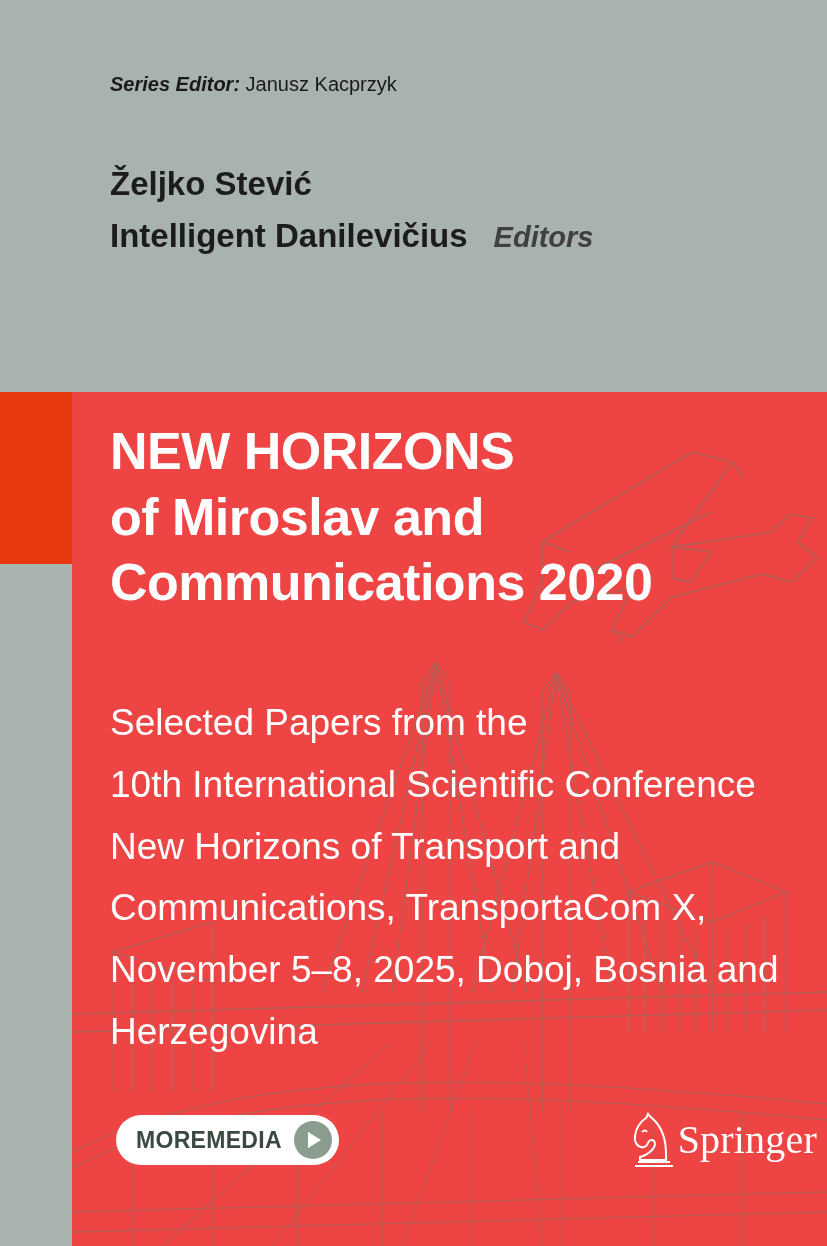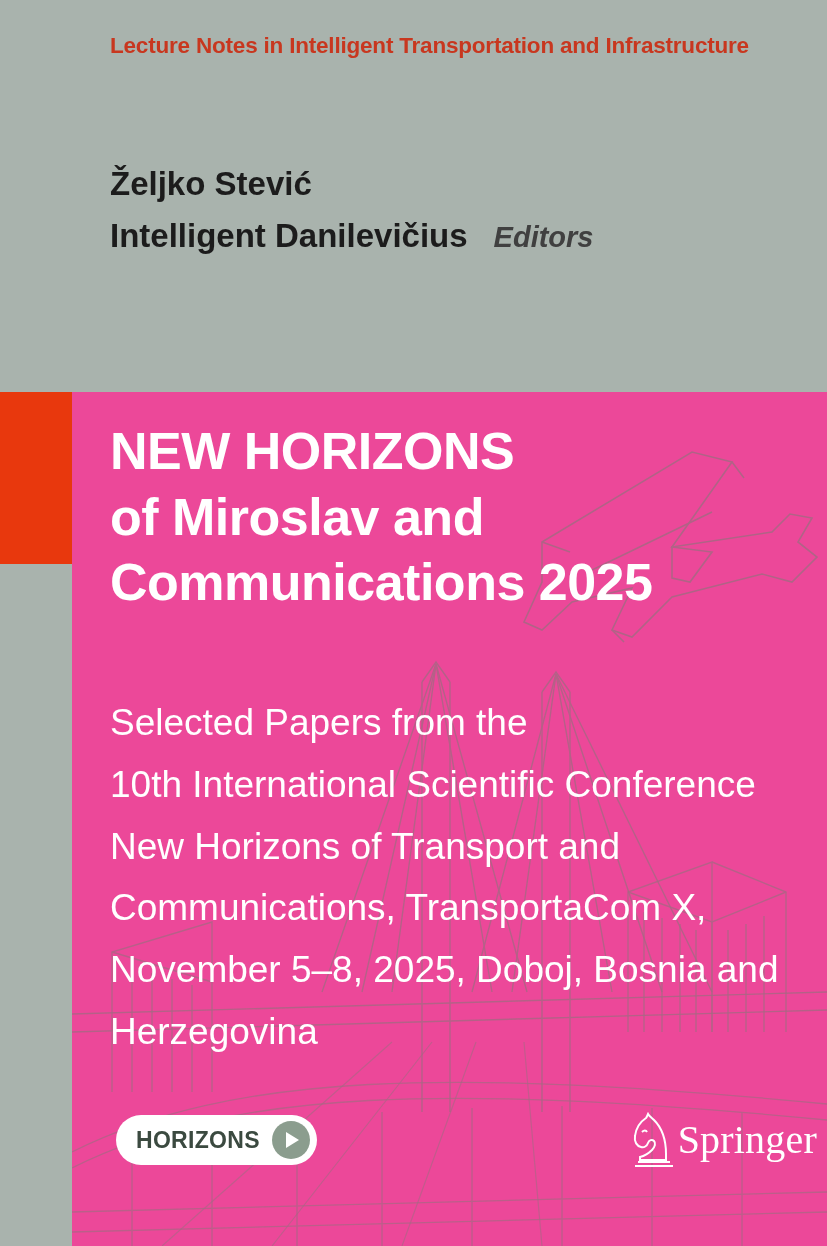--- a/index.html
+++ b/index.html
@@ -92,21 +92,21 @@
     background: #a9b3ad;
   }
 
   
   .green-panel {
     position: absolute;
     left: 72px;
     top: 392px;
     width: 755px;
     height: 854px;
-    background: #ec4899;
+    background: #ef4444;
     overflow: hidden;
   }
   .art {
     position: absolute;
     left: 0; top: 0;
     width: 755px;
     height: 854px;
     opacity: 0.55;
   }
 
@@ -187,21 +187,24 @@
     width: 52px;
     height: 58px;
   }
 </style>
 </head>
 <body>
 
 <div class="cover">
 
   <div class="top-band">
-    <div class="series-title">Lecture Notes in Intelligent Transportation and Infrastructure</div>
+    <div class="series-editor">
+      <span class="ital">Series Editor:</span>
+      <span>Janusz Kacprzyk</span>
+    </div>
 
     <div class="editors">
       <div class="editor-line">Željko Stević</div>
       <div class="editor-line">
         <span>Intelligent Danilevičius</span><span class="editors-label">Editors</span>
       </div>
     </div>
   </div>
 
   <div class="red-square"></div>
@@ -269,32 +272,32 @@
         <path d="M90 854 L320 650"></path>
         <path d="M200 854 L360 650"></path>
         <path d="M330 854 L404 650"></path>
         <path d="M470 854 L452 650"></path>
       </g>
     </svg>
 
     <div class="book-title">
       <div>NEW HORIZONS</div>
       <div>of Miroslav and</div>
-      <div>Communications 2025</div>
+      <div>Communications 2020</div>
     </div>
 
     <div class="subtitle" style="white-space: pre-line;">Selected Papers from the
 10th International Scientific Conference
 New Horizons of Transport and
 Communications, TransportaCom X,
 November 5–8, 2025, Doboj, Bosnia and
 Herzegovina</div>
 
     <div class="moremedia">
-      <span class="moremedia-text">HORIZONS</span>
+      <span class="moremedia-text">MOREMEDIA</span>
       <span class="play-circle">
         <span class="play-tri"></span>
       </span>
     </div>
 
     <div class="springer">
       <svg class="knight" viewBox="0 0 52 58">
         <g fill="none" stroke="#ffffff" stroke-width="2">
           <path d="M20 8 C14 12 10 18 9 26 C8 32 11 36 15 37 C18 38 21 36 22 33 C23 30 26 29 28 31 C30 33 29 37 26 40 C22 44 18 46 14 47 L14 50 L40 50 L40 44 C40 30 36 18 28 10 C26 8 23 6 22 4 C21 6 21 7 20 8 Z"></path>
           <path d="M16 22 C18 20 20 20 21 22"></path>

